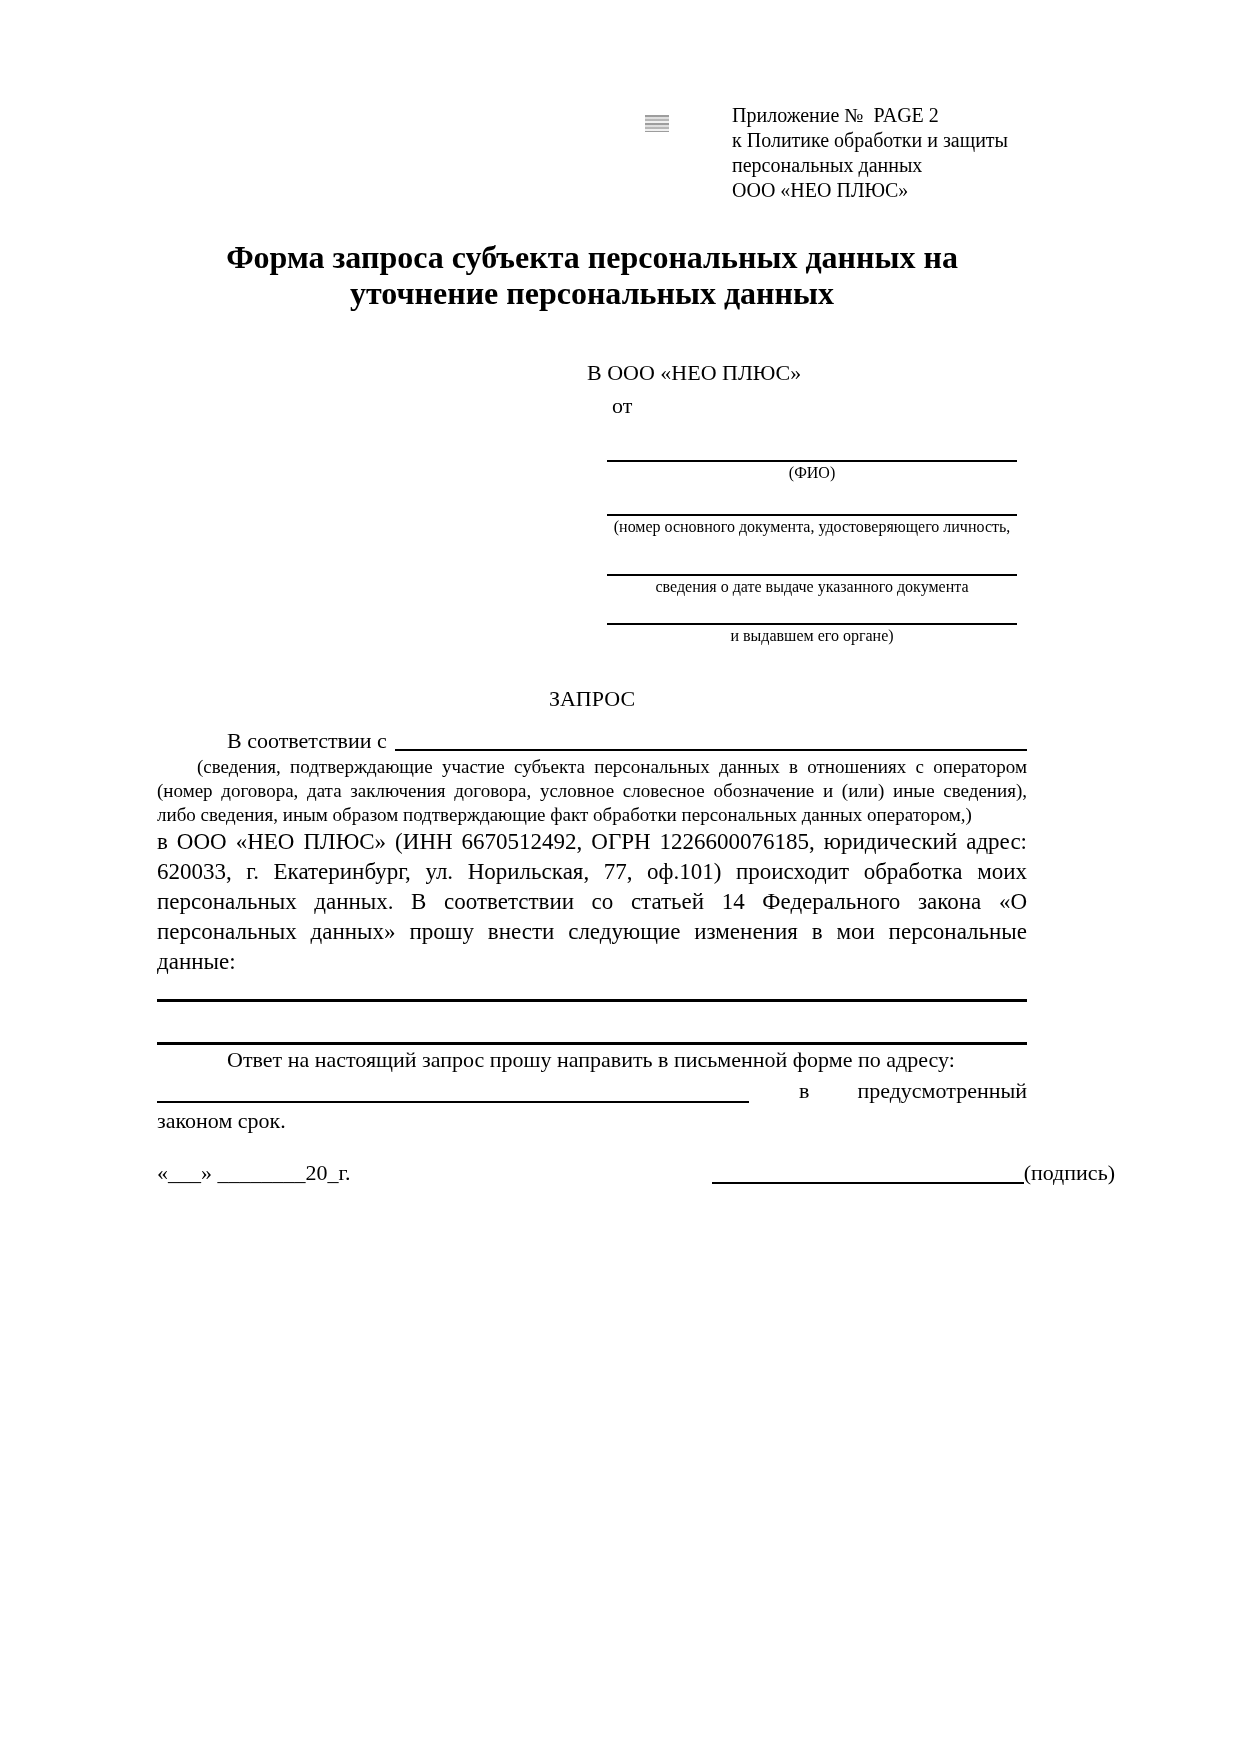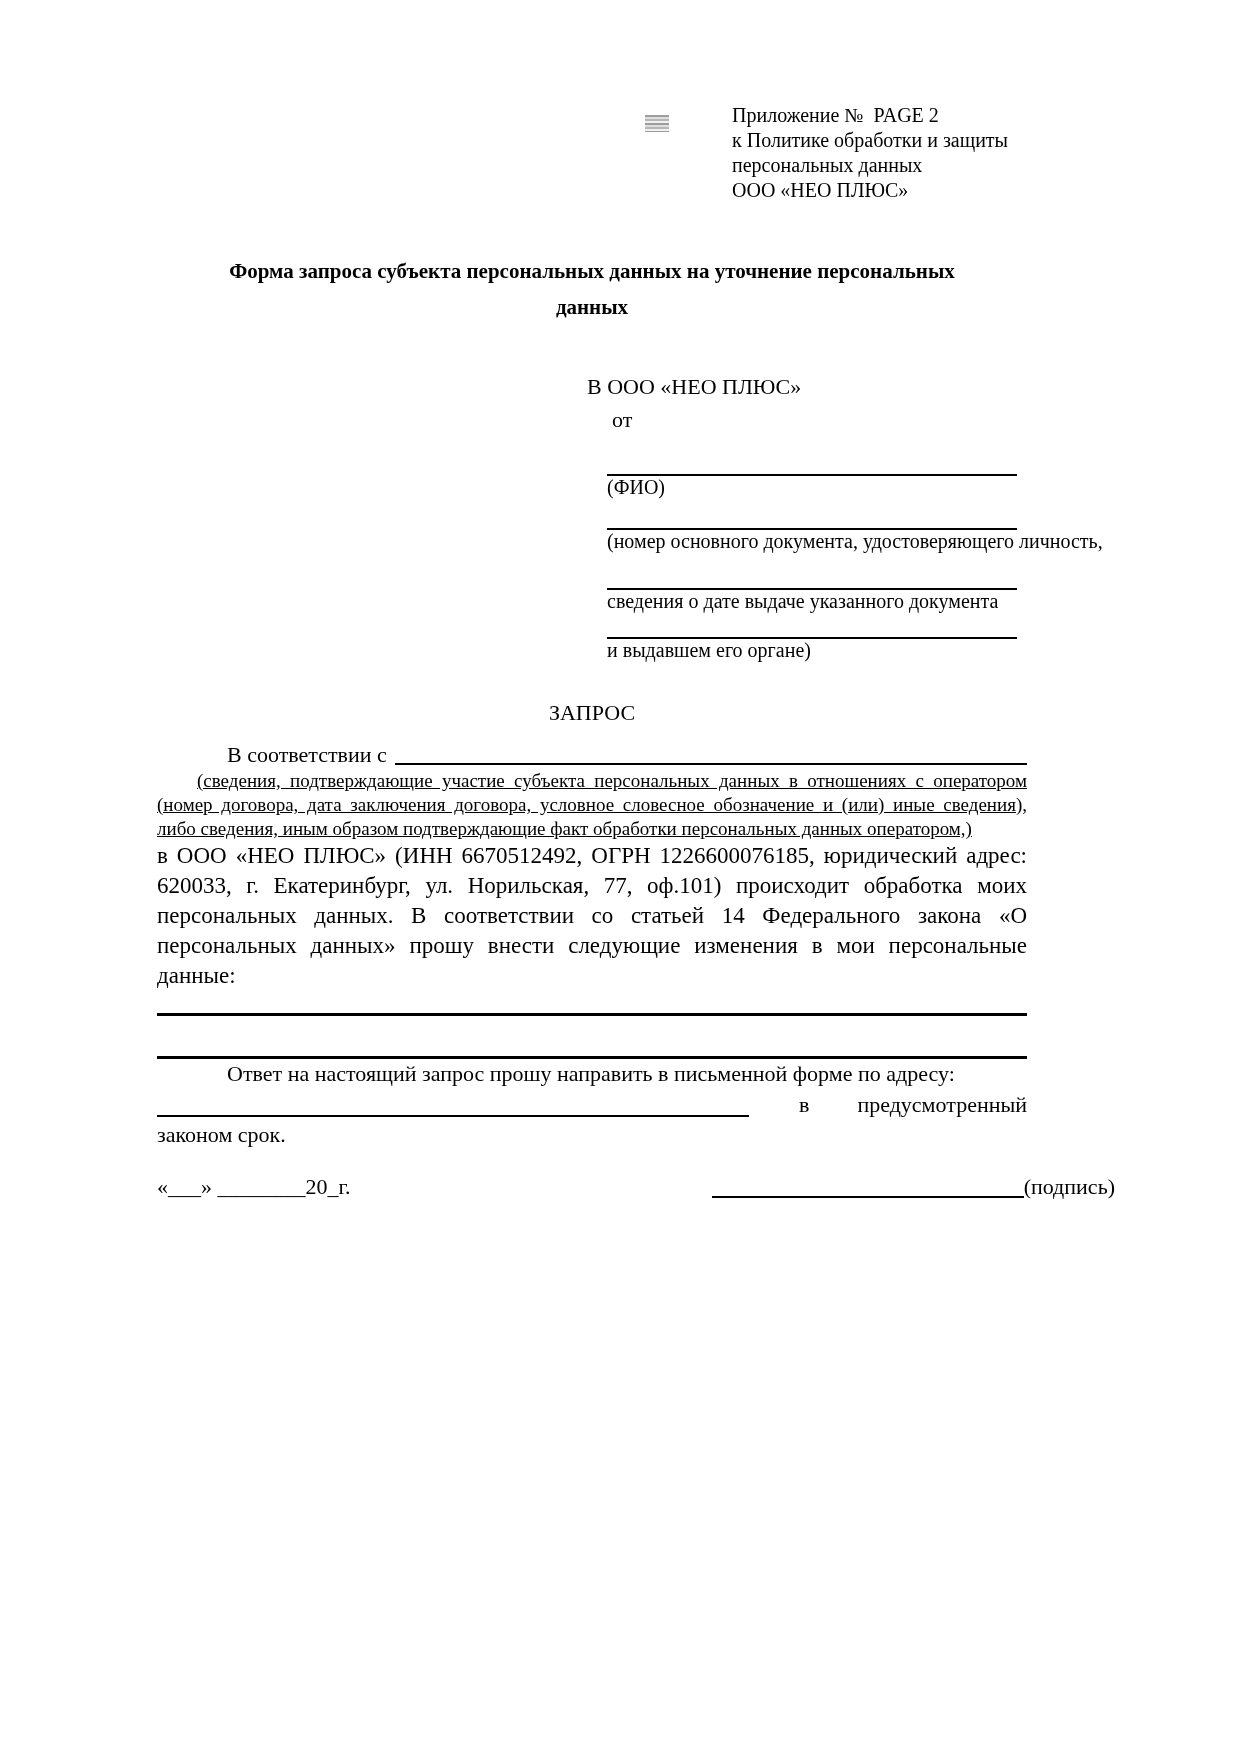--- a/index.html
+++ b/index.html
@@ -29,57 +29,56 @@
       #d9d9d9 2px, #d9d9d9 4px,
       #aaaaaa 4px, #aaaaaa 6px,
       #eeeeee 6px, #eeeeee 8px);
     opacity: .85;
   }
   .header-text { margin-left: 575px; font-size: 20px; line-height: 25px; }
   .header-text div { white-space: pre; }
 
   
   .doc-title {
-    margin: 50px auto 0 auto;
+    margin: 36px auto 0 auto;
     max-width: 800px;
     text-align: center;
     font-weight: bold;
-    font-size: 21px;
+    font-size: 32px;
     line-height: 36px;
   }
 
   
   .addressee { margin-top: 48px; margin-left: 430px; font-size: 22px; line-height: 28px; }
   .from-label { margin-left: 25px; margin-top: 5px; }
   .fields { margin-left: 20px; width: 410px; }
   .blank { border-bottom: 2px solid #000; }
   .blank.f1 { height: 40px; }
   .blank.f2 { height: 30px; }
   .blank.f3 { height: 36px; }
   .blank.f4 { height: 25px; }
   .field-caption {
-    font-size: 20px;
+    font-size: 16px;
     line-height: 22px;
-    text-align: left;
+    text-align: center;
     white-space: nowrap;
     font-family: Liberation Serif, serif;
   }
 
   
   .request-heading { margin-top: 38px; text-align: center; font-size: 22px; line-height: 28px; }
   .intro { display: flex; margin-top: 14px; font-size: 22px; line-height: 28px; }
   .intro-text { padding-left: 70px; white-space: nowrap; }
   .fill-line { flex: 1; border-bottom: 2px solid #000; margin: 0 0 4px 8px; }
 
   .fine-print {
     font-size: 19px;
     line-height: 24px;
     text-align: justify;
     text-indent: 40px;
-    text-decoration: underline;
   }
   .body-par {
     font-size: 23px;
     line-height: 30px;
     text-align: justify;
   }
 
   .blank-row { height: 0; border-bottom: 3px solid #000; }
   .blank-row.b1 { margin-top: 22px; }
   .blank-row.b2 { margin-top: 40px; }

